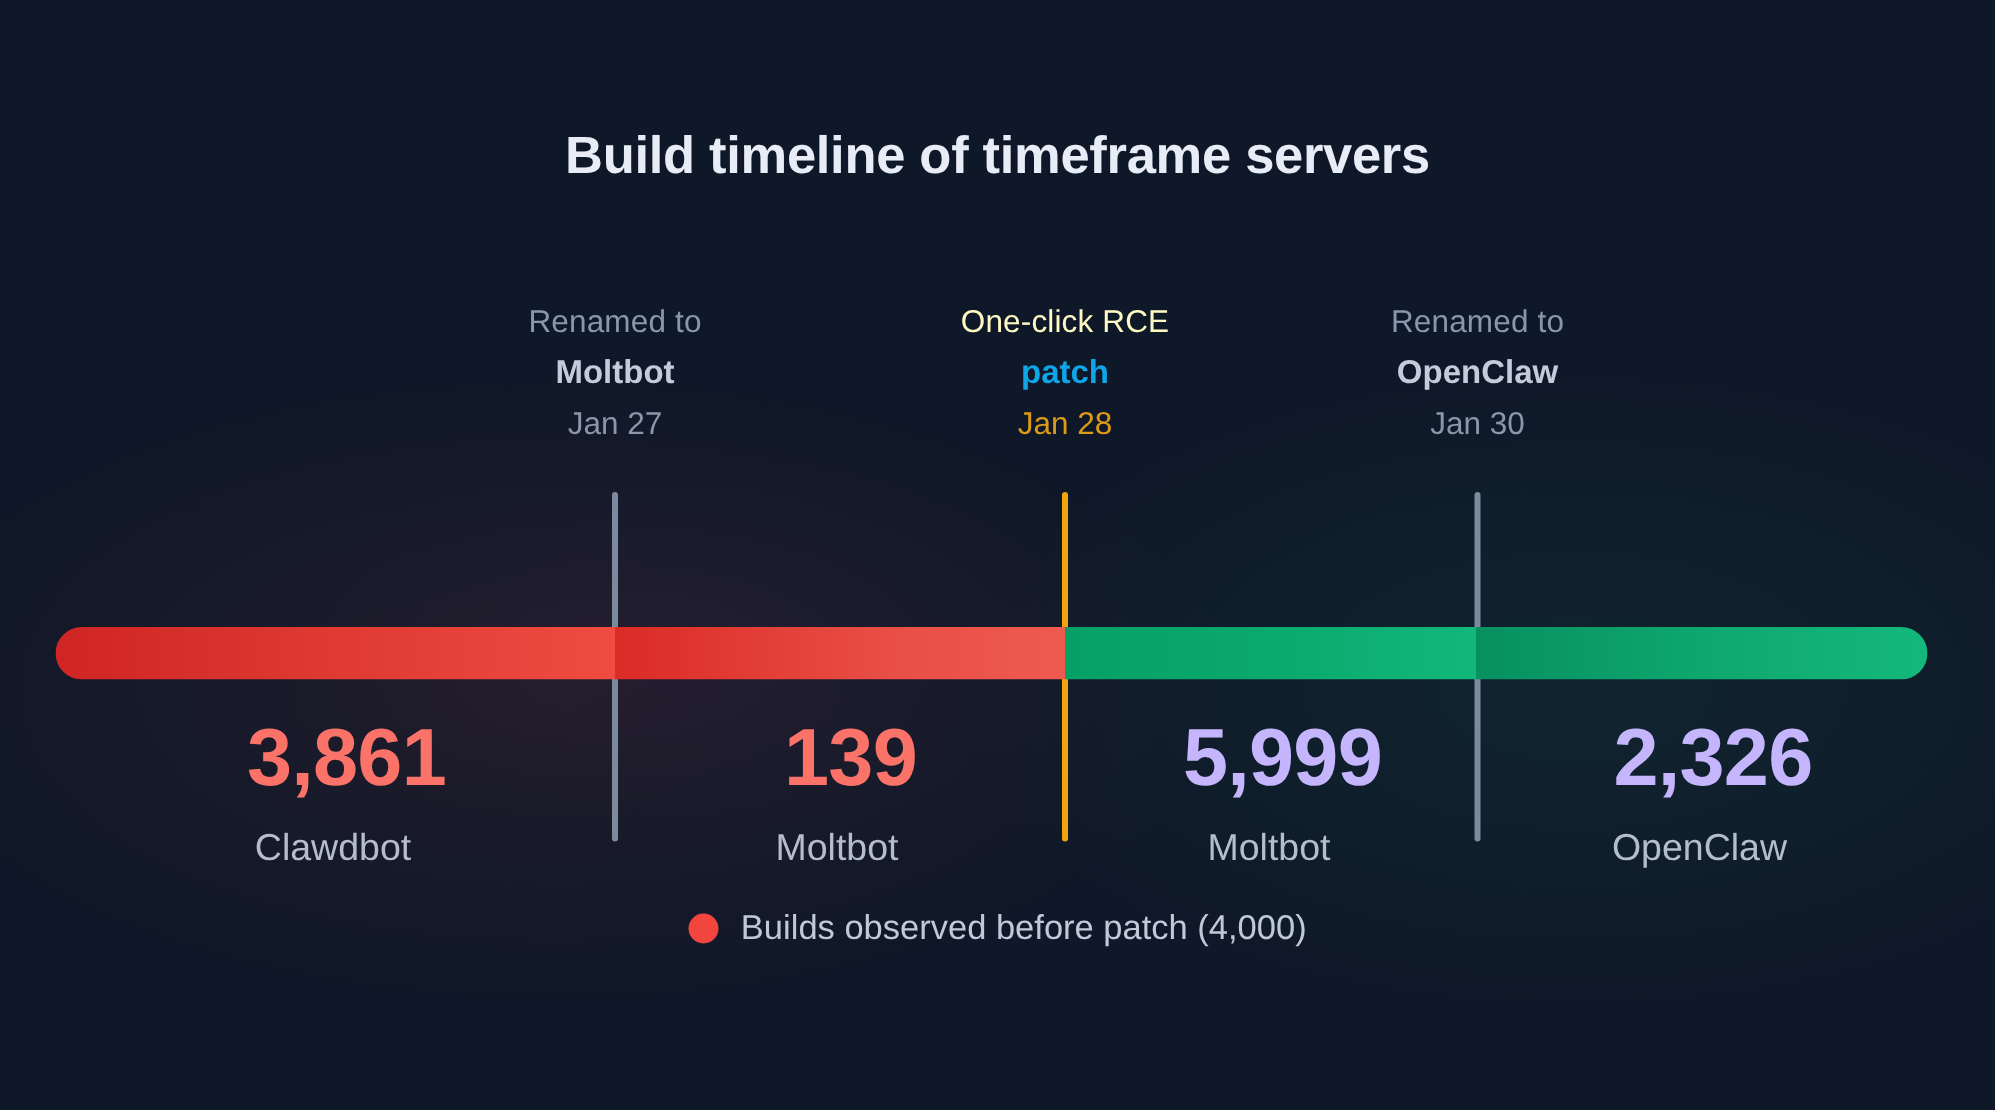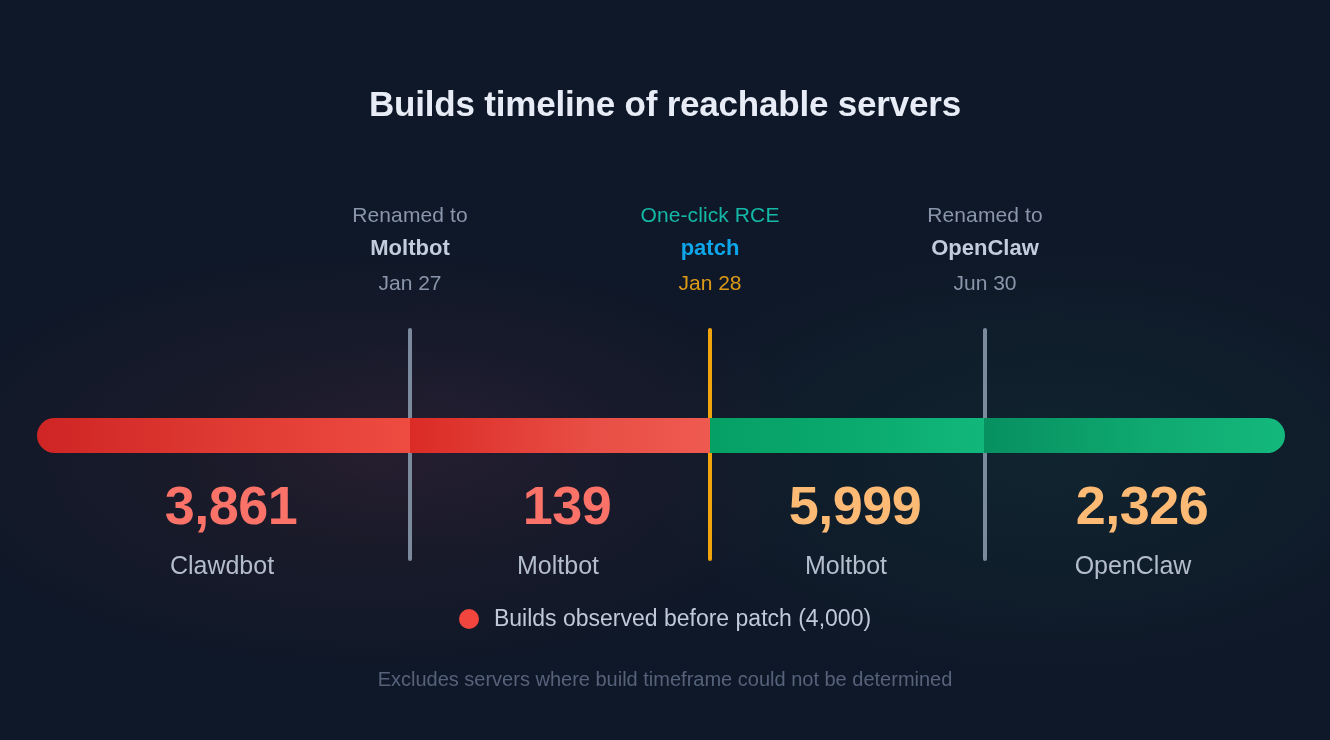--- a/index.html
+++ b/index.html
@@ -74,21 +74,21 @@
     font-size: 22px;
     font-weight: bold;
     color: #c3ccdb;
     margin-top: 12px;
   }
   .marker .m-date {
     font-size: 21px;
     color: #8a96ab;
     margin-top: 13px;
   }
-  .marker.accent .m-pre { color: #14b8a6; }
+  .marker.accent .m-pre { color: #fef9c3; }
   .marker.accent .m-name { color: #0ea5e9; }
   .marker.accent .m-date { color: #dd9a16; }
 
   
   .vline {
     position: absolute;
     top: 328px;
     width: 4px;
     height: 233px;
     border-radius: 2px;
@@ -129,21 +129,21 @@
     line-height: 1;
     margin-left: 18px;
   }
   .value-block .v-label {
     font-size: 25px;
     color: #b4bdcc;
     margin-top: 21px;
     line-height: 1;
   }
   .v-num.red   { color: #fb7269; }
-  .v-num.green { color: #fdba74; }
+  .v-num.green { color: #c4b5fd; }
 
   
   .legend {
     position: absolute;
     top: 605px;
     left: 0; right: 0;
     display: flex;
     justify-content: center;
     gap: 100px;
   }
@@ -177,38 +177,38 @@
 </style>
 </head>
 <body>
 
 <div class="glow glow-red"></div>
 <div class="glow glow-green"></div>
 <div class="glow glow-top"></div>
 
 <div class="stage">
 
-  <div class="title">Builds timeline of reachable servers</div>
+  <div class="title">Build timeline of timeframe servers</div>
 
   <div class="marker" style="left:410px; top:204px;">
     <div class="m-pre">Renamed to</div>
     <div class="m-name">Moltbot</div>
     <div class="m-date">Jan 27</div>
   </div>
 
   <div class="marker accent" style="left:710px; top:204px;">
     <div class="m-pre">One-click RCE</div>
     <div class="m-name">patch</div>
     <div class="m-date">Jan 28</div>
   </div>
 
   <div class="marker" style="left:985px; top:204px;">
     <div class="m-pre">Renamed to</div>
     <div class="m-name">OpenClaw</div>
-    <div class="m-date">Jun 30</div>
+    <div class="m-date">Jan 30</div>
   </div>
 
   <div class="vline gray" style="left:410px;"></div>
   <div class="vline orange" style="left:710px;"></div>
   <div class="vline gray" style="left:985px;"></div>
 
   <div class="bar">
     <div class="bar-seg seg-red-a" style="width:29.9%"></div>
     <div class="bar-seg seg-red-b" style="width:24.0%"></div>
     <div class="bar-seg seg-green-a" style="width:22.0%"></div>
@@ -235,15 +235,14 @@
     <div class="v-label">OpenClaw</div>
   </div>
 
   <div class="legend">
     <div class="legend-item">
       <span class="legend-dot red"></span>
       <span class="legend-text">Builds observed before patch (4,000)</span>
     </div>
   </div>
 
-  <div class="footnote">Excludes servers where build timeframe could not be determined</div>
 
 </div>
 
 </body></html>

